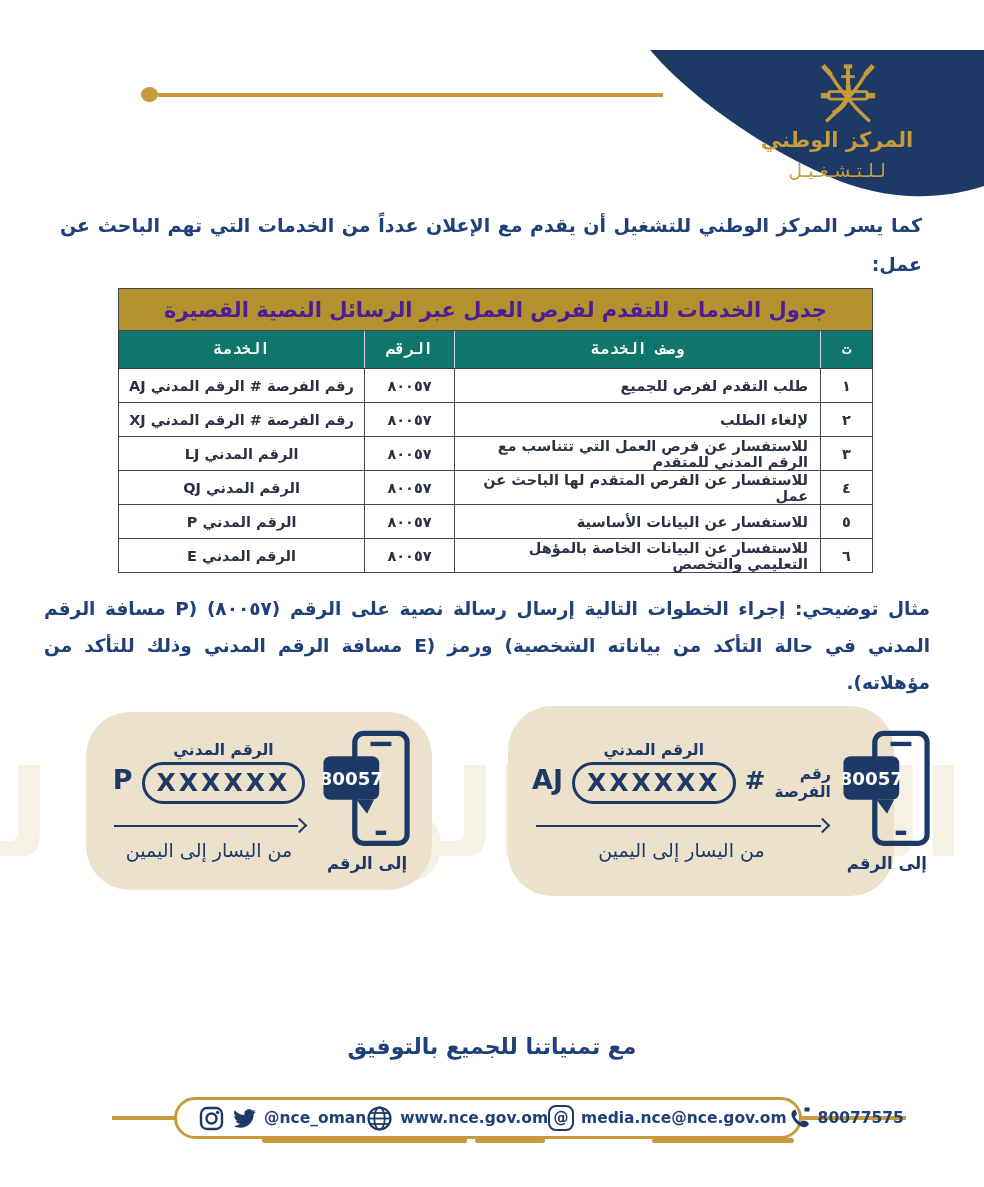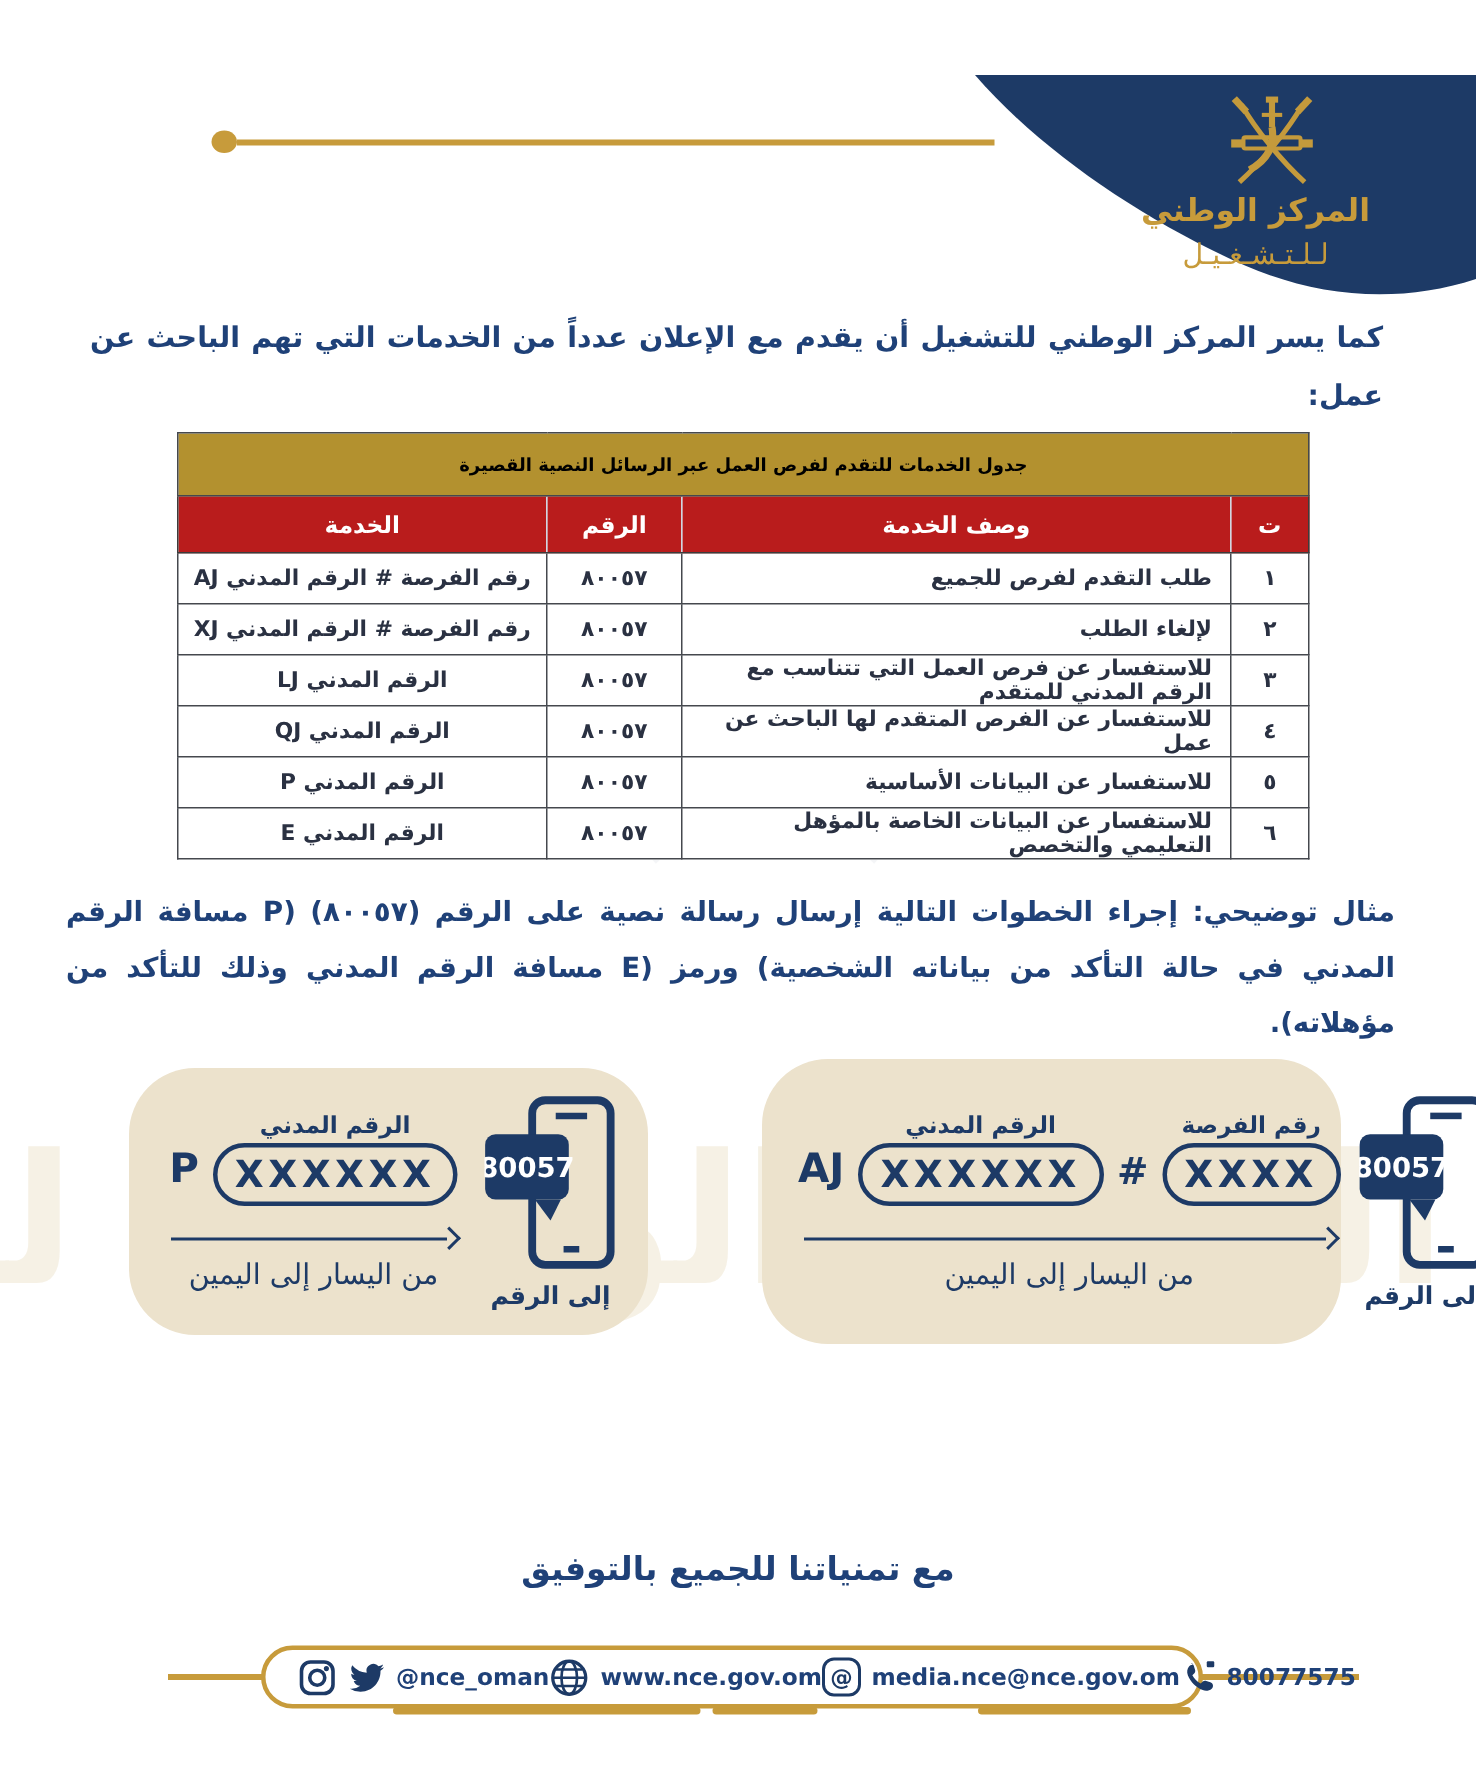--- a/index.html
+++ b/index.html
@@ -24,27 +24,27 @@
     position:absolute; left:60px; right:62px; top:206px;
     direction:rtl; text-align:justify; color:#1f4178;
     font-weight:bold; font-size:19px; line-height:2.05;
   }
 
   
   .table-wrap { position:absolute; left:118px; top:288px; width:754px; z-index:2; }
   table.services { width:100%; border-collapse:collapse; table-layout:fixed; direction:rtl; background:#fff; }
   .services td, .services th { border:1.2px solid #45484e; }
   .tbl-title {
-    background:#b3912f; color:#000000; font-weight:bold; font-size:12px;
+    background:#b3912f; color:#4c1d95; font-weight:bold; font-size:21px;
     height:42px; text-align:center; border:1.5px solid #3c3c3c;
   }
   .services th {
-    background:#b91c1c; color:#ffffff; font-weight:bold; font-size:15.5px; height:38px;
+    background:#0f766e; color:#ffffff; font-weight:bold; font-size:15.5px; height:38px;
     border-left:1px solid #cfd6e2; border-right:1px solid #cfd6e2;
-    border-top:1.5px solid #3c3c3c; border-bottom:1.5px solid #3c3c3c;
+    border-top:1.5px solid #3c3c3c; border-bottom:1.5px solid #3c3c3c;font-family:Liberation Mono, monospace;
   }
   .services th:first-child { border-right:1.5px solid #3c3c3c; }
   .services th:last-child  { border-left:1.5px solid #3c3c3c; }
   .services tbody td { height:34px; font-size:14.5px; font-weight:bold; color:#2a3142; background:#fff; }
   .cell-index   { text-align:center; color:#1d3a66; }
   .cell-desc    { text-align:right; padding:0 12px; }
   .cell-num     { text-align:center; }
   .cell-service { text-align:center; }
 
   
@@ -231,21 +231,20 @@
     <div class="sms-content">
       <div class="pill-row">
         <span class="sms-code">AJ</span>
         <div class="pill-group">
           <span class="pill-label">الرقم المدني</span>
           <span class="pill">XXXXXX</span>
         </div>
         <span class="sms-hash">#</span>
         <div class="pill-group">
           <span class="pill-label">رقم الفرصة</span>
-          <span class="pill">XXXX</span>
         </div>
       </div>
       <div class="sms-arrow">
         <div class="arrow-line"></div>
           <div class="arrow-head"></div>
       </div>
       <div class="sms-direction">من اليسار إلى اليمين</div>
     </div>
     <div class="phone-col">
       <svg class="phone-art" viewBox="0 0 100 140">

